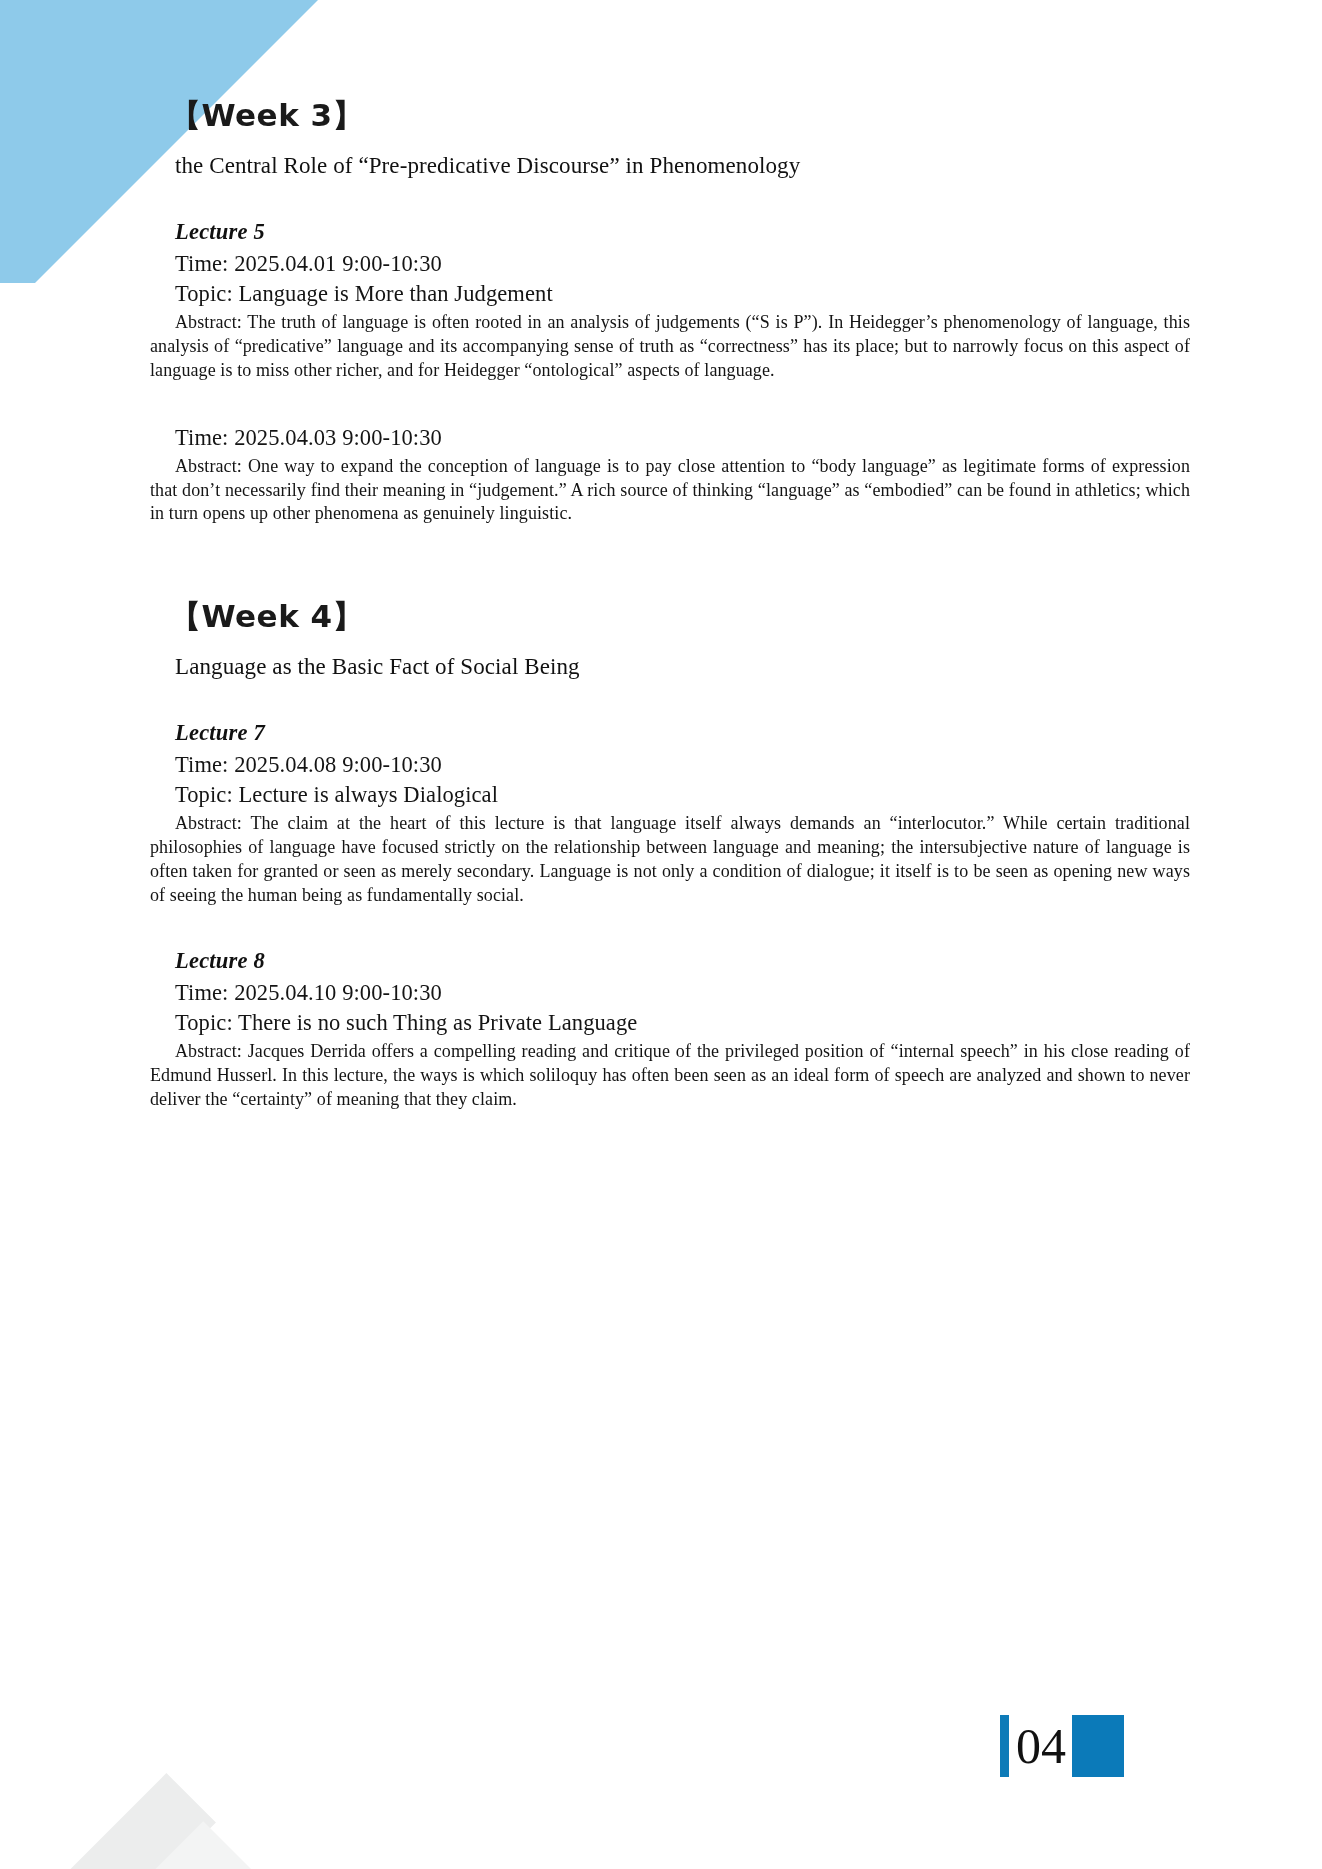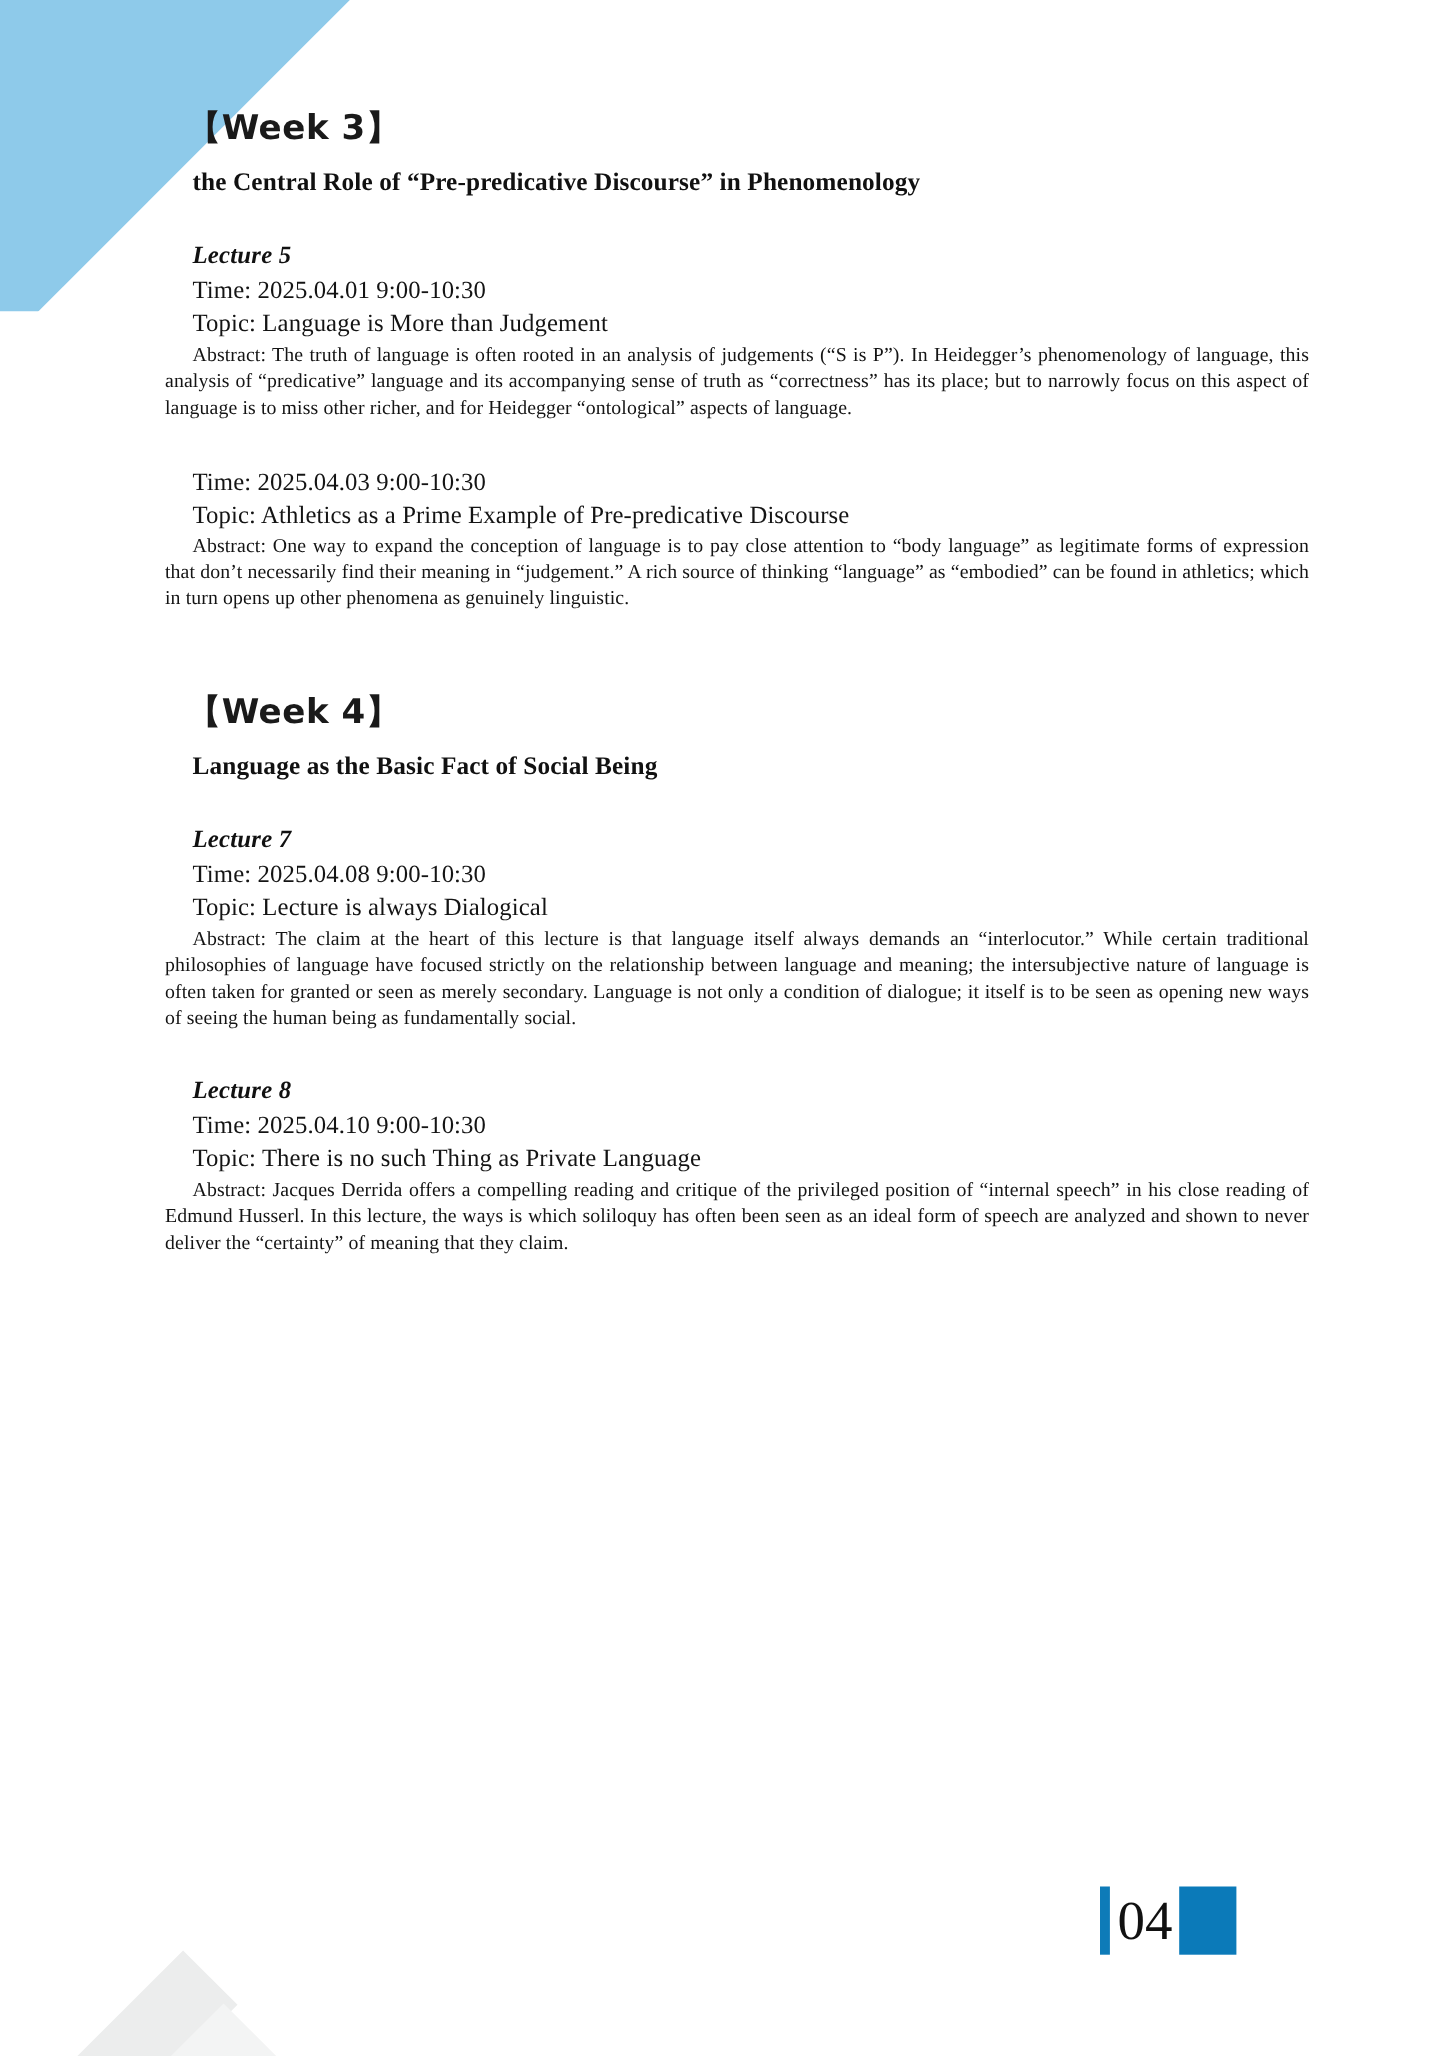--- a/index.html
+++ b/index.html
@@ -71,21 +71,21 @@
     font-family: "DejaVu Sans", sans-serif;
     font-weight: bold;
     font-size: 31px;
     color: #1a1a1a;
     letter-spacing: 0.5px;
     margin: 0 0 16px 0;
     padding-left: 20px;
   }
   .week-subtitle {
     font-family: "Liberation Serif", serif;
-    font-weight: bold;
+    font-weight: normal;
     font-size: 23px;
     color: #111111;
     margin: 0 0 40px 0;
     padding-left: 25px;
     letter-spacing: 0.1px;
   }
   .lecture-block {
     margin-bottom: 40px;
   }
   .lecture-title {
@@ -166,21 +166,20 @@
 
       <div class="lecture-block">
         <div class="lecture-title">Lecture 5</div>
         <div class="lecture-line">Time: 2025.04.01  9:00-10:30</div>
         <div class="lecture-line">Topic: Language is More than Judgement</div>
         <div class="abstract">Abstract: The truth of language is often rooted in an analysis of judgements (“S is P”). In Heidegger’s phenomenology of language, this analysis of “predicative” language and its accompanying sense of truth as “correctness” has its place; but to narrowly focus on this aspect of language is to miss other richer, and for Heidegger “ontological” aspects of language.</div>
       </div>
 
       <div class="lecture-block">
         <div class="lecture-line">Time: 2025.04.03  9:00-10:30</div>
-        <div class="lecture-line">Topic: Athletics as a Prime Example of Pre-predicative Discourse</div>
         <div class="abstract">Abstract: One way to expand the conception of language is to pay close attention to “body language” as legitimate forms of expression that don’t necessarily find their meaning in “judgement.” A rich source of thinking “language” as “embodied” can be found in athletics; which in turn opens up other phenomena as genuinely linguistic.</div>
       </div>
     </div>
 
     <div class="gap-week"></div>
 
     <div>
       <div class="week-heading">【Week 4】</div>
       <div class="week-subtitle">Language as the Basic Fact of Social Being</div>
 

